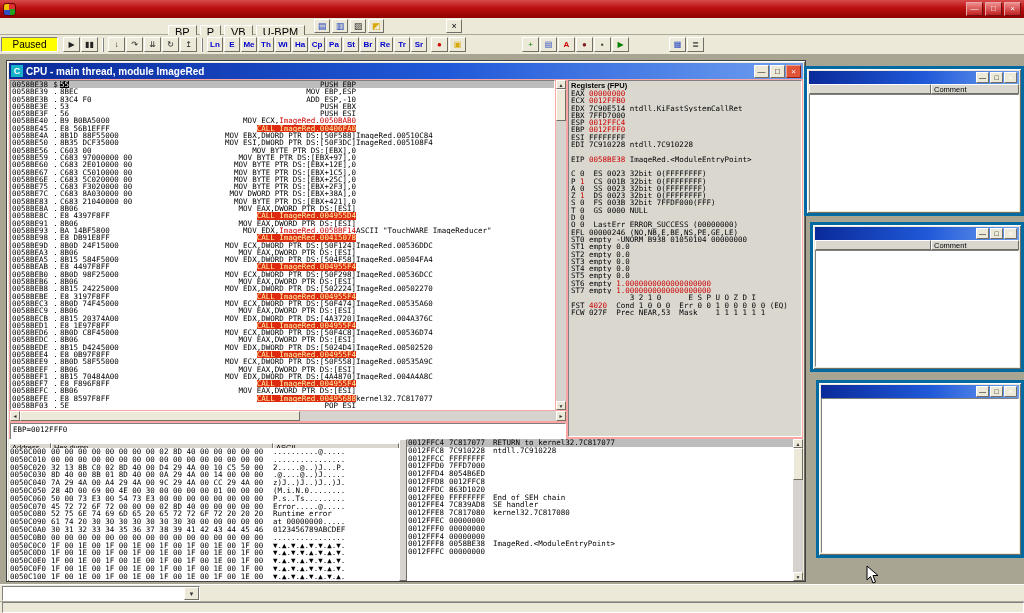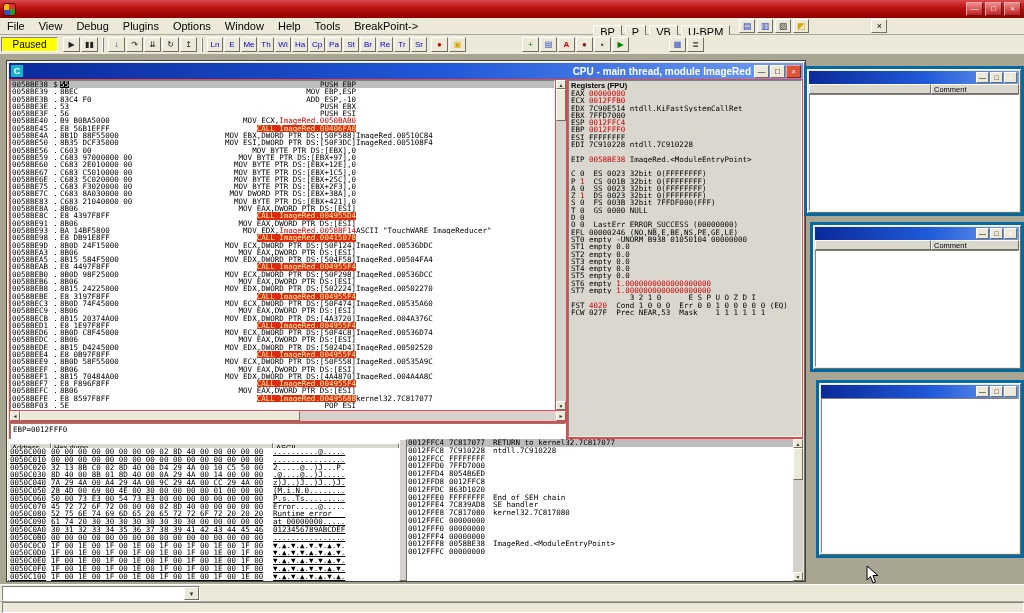--- a/index.html
+++ b/index.html
@@ -24,39 +24,39 @@
 .micons{display:flex;gap:2px;margin-left:6px;}
 .micon{width:16px;height:14px;text-align:center;font-size:9px;line-height:12px;}
 .mclose{width:16px;height:14px;margin-left:62px;text-align:center;font-size:9px;line-height:12px;}
 
 
 .toolbar{position:absolute;left:0;top:35px;width:1024px;height:19px;background:#ECE9D8;display:flex;align-items:center;padding-left:1px;}
 .paused{width:57px;height:15px;background:#FFFF00;border:1px solid;border-color:#808080 #fff #fff #808080;text-align:center;font-size:10px;line-height:13px;margin-right:5px;}
 .tgroup{display:flex;gap:1px;}
 .tb{height:15px;min-width:17px;text-align:center;font-size:8px;line-height:13px;border:1px solid;border-color:#fff #716F64 #716F64 #fff;background:#ECE9D8;cursor:default;}
 .tglyph{color:#222;}
-.tletter{color:#0000CC;font-weight:normal;font-size:8px;min-width:16px;}
+.tletter{color:#0000CC;font-weight:bold;font-size:8px;min-width:16px;}
 .grip{width:2px;height:14px;border-left:1px solid #fff;border-right:1px solid #808080;margin:0 4px;}
 .g-marks{margin-left:4px;}
 .g-tools{margin-left:56px;}
 .g-right{margin-left:40px;}
 .ic-red{color:#CC0000}.ic-yellow{color:#D8A800}.ic-green{color:#008000}.ic-blue{color:#2040C0}.ic-maroon{color:#802020}.ic-dark{color:#333}.ic-redtxt{color:#CC0000;font-weight:bold}
 
 
 .mdi{position:absolute;left:0;top:54px;width:1024px;height:530px;background:#A9A593;overflow:hidden;}
 
 
 .cpuwin{position:absolute;left:6px;top:6px;width:800px;height:522px;background:#ECE9D8;border:1px solid #404040;box-shadow:inset 1px 1px 0 #fff,inset -1px -1px 0 #716F64;padding:2px;}
 .ctitle{height:16px;background:linear-gradient(90deg,#0A2A9A 0%,#2059D8 55%,#6F9EF0 100%);display:flex;align-items:center;padding:0 2px;gap:3px;}
 .cicon{width:12px;height:12px;background:#18B2C8;color:#fff;font-size:9px;font-weight:bold;text-align:center;line-height:12px;flex:0 0 auto;}
-.ctext{color:#fff;font-weight:bold;font-size:10px;flex:1;white-space:nowrap;overflow:hidden;text-align:right;}
+.ctext{color:#fff;font-weight:bold;font-size:10px;flex:1;white-space:nowrap;overflow:hidden;}
 .cbtns{display:flex;gap:1px;}
 .cbtn{width:15px;height:13px;font-size:8px;line-height:11px;text-align:center;border:1px solid;border-color:#fff #716F64 #716F64 #fff;background:#ECE9D8;}
 .closebtn{background:#E0553A;color:#fff;border-color:#F0A088 #902010 #902010 #F0A088;}
-.cbody{position:relative;width:794px;height:502px;background:#ef4444;}
+.cbody{position:relative;width:794px;height:502px;background:#fca5a5;}
 
 
 .disasm{position:absolute;left:1px;top:1px;width:545px;height:330px;background:#fff;border:1px solid;border-color:#808080 #fff #fff #808080;overflow:hidden;font-family:"DejaVu Sans Mono",monospace;font-size:7.5px;}
 .drow{display:flex;height:7.3px;line-height:7.4px;white-space:pre;overflow:hidden;}
 .drow.sel{background:#BDBDBD;}
 .da{width:40px;padding-left:1px;flex:0 0 auto;}
 .dp{width:9px;text-align:center;flex:0 0 auto;}
 .db{width:80px;flex:0 0 auto;}
 .db>span{display:inline-block;}
 .eip{background:#000;color:#fff;}
@@ -82,21 +82,21 @@
 .rrow{height:7.3px;line-height:7.4px;font-family:"DejaVu Sans Mono",monospace;font-size:7.5px;white-space:pre;padding-left:2px;overflow:hidden;}
 
 
 .infopane{position:absolute;left:1px;top:344px;width:556px;height:26px;background:#fff;border:1px solid;border-color:#808080 #fff #fff #808080;font-family:"DejaVu Sans Mono",monospace;font-size:7.5px;line-height:11px;padding-left:2px;}
 
 
 .bottom{position:absolute;left:0;top:360px;width:794px;height:142px;background:#fff;}
 .dumphead{position:absolute;left:0;top:4px;width:390px;height:9px;display:flex;font-size:7.5px;background:#DAD7CF;line-height:8px;}
 .dh{border:1px solid;border-color:#fff #716F64 #716F64 #fff;padding-left:2px;overflow:hidden;}
 .dh1{width:42px}.dh2{width:222px}.dh3{flex:1}
-.dumprows{position:absolute;left:0;top:9px;width:390px;height:133px;overflow:hidden;background:#fff;font-family:"DejaVu Sans Mono",monospace;font-size:7.5px;text-decoration:underline;}
+.dumprows{position:absolute;left:0;top:9px;width:390px;height:133px;overflow:hidden;background:#fff;font-family:"DejaVu Sans Mono",monospace;font-size:7.5px;}
 .hrow{display:flex;height:7.8px;line-height:7.9px;white-space:pre;overflow:hidden;}
 .ha{width:42px;padding-left:1px;flex:0 0 auto;}
 .hx{width:222px;flex:0 0 auto;}
 .hs{flex:1;}
 .splitter{position:absolute;left:390px;top:0;width:8px;height:142px;background:#D6D3CE;border:1px solid;border-color:#fff #716F64 #716F64 #fff;}
 .stack{position:absolute;left:398px;top:0;width:386px;height:142px;background:#fff;overflow:hidden;font-family:"DejaVu Sans Mono",monospace;font-size:7.5px;}
 .srow{display:flex;height:7.8px;line-height:7.9px;white-space:pre;overflow:hidden;}
 .srow.sel{background:#BDBDBD;}
 .sa{width:42px;padding-left:1px;flex:0 0 auto;}
 .sv{width:44px;flex:0 0 auto;}
@@ -137,32 +137,20 @@
   <span class="apptitle"></span>
   <span class="tbuttons">
 
   <span class="tbtn">—</span>
       <span class="tbtn">□</span>
       <span class="tbtn">×</span>
     </span>
 </div>
 
 <div class="menubar">
-  <span class="mitems">
-
-  <span class="mitem">File</span>
-      <span class="mitem">View</span>
-      <span class="mitem">Debug</span>
-      <span class="mitem">Plugins</span>
-      <span class="mitem">Options</span>
-      <span class="mitem">Window</span>
-      <span class="mitem">Help</span>
-      <span class="mitem">Tools</span>
-      <span class="mitem">BreakPoint-&gt;</span>
-    </span>
   <span class="mspacer"></span>
   <span class="bpbtns">
 
   <span class="bpbtn">BP</span>
       <span class="bpbtn">P</span>
       <span class="bpbtn">VB</span>
       <span class="bpbtn">U-BPM</span>
     </span>
   <span class="micons">
 

